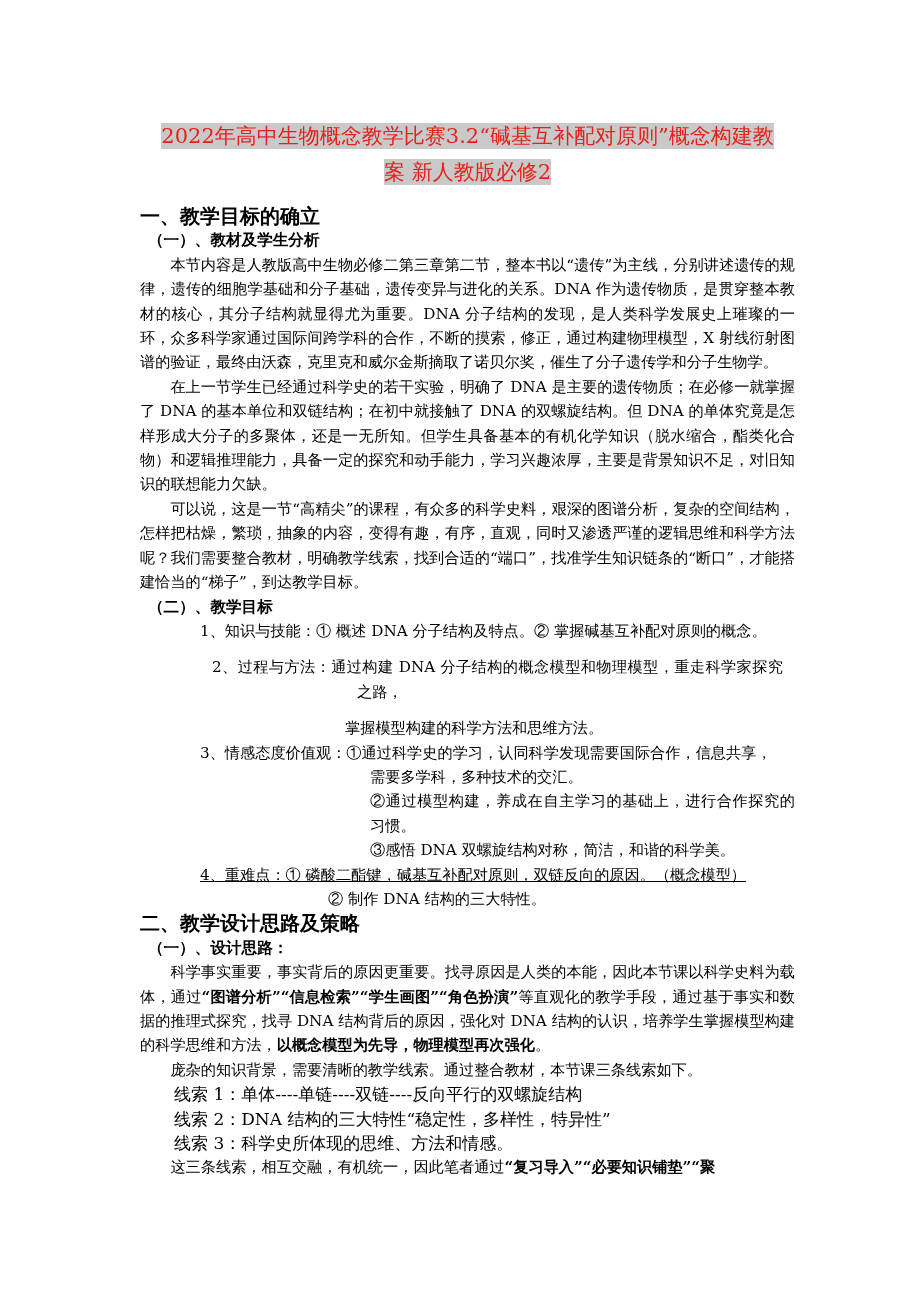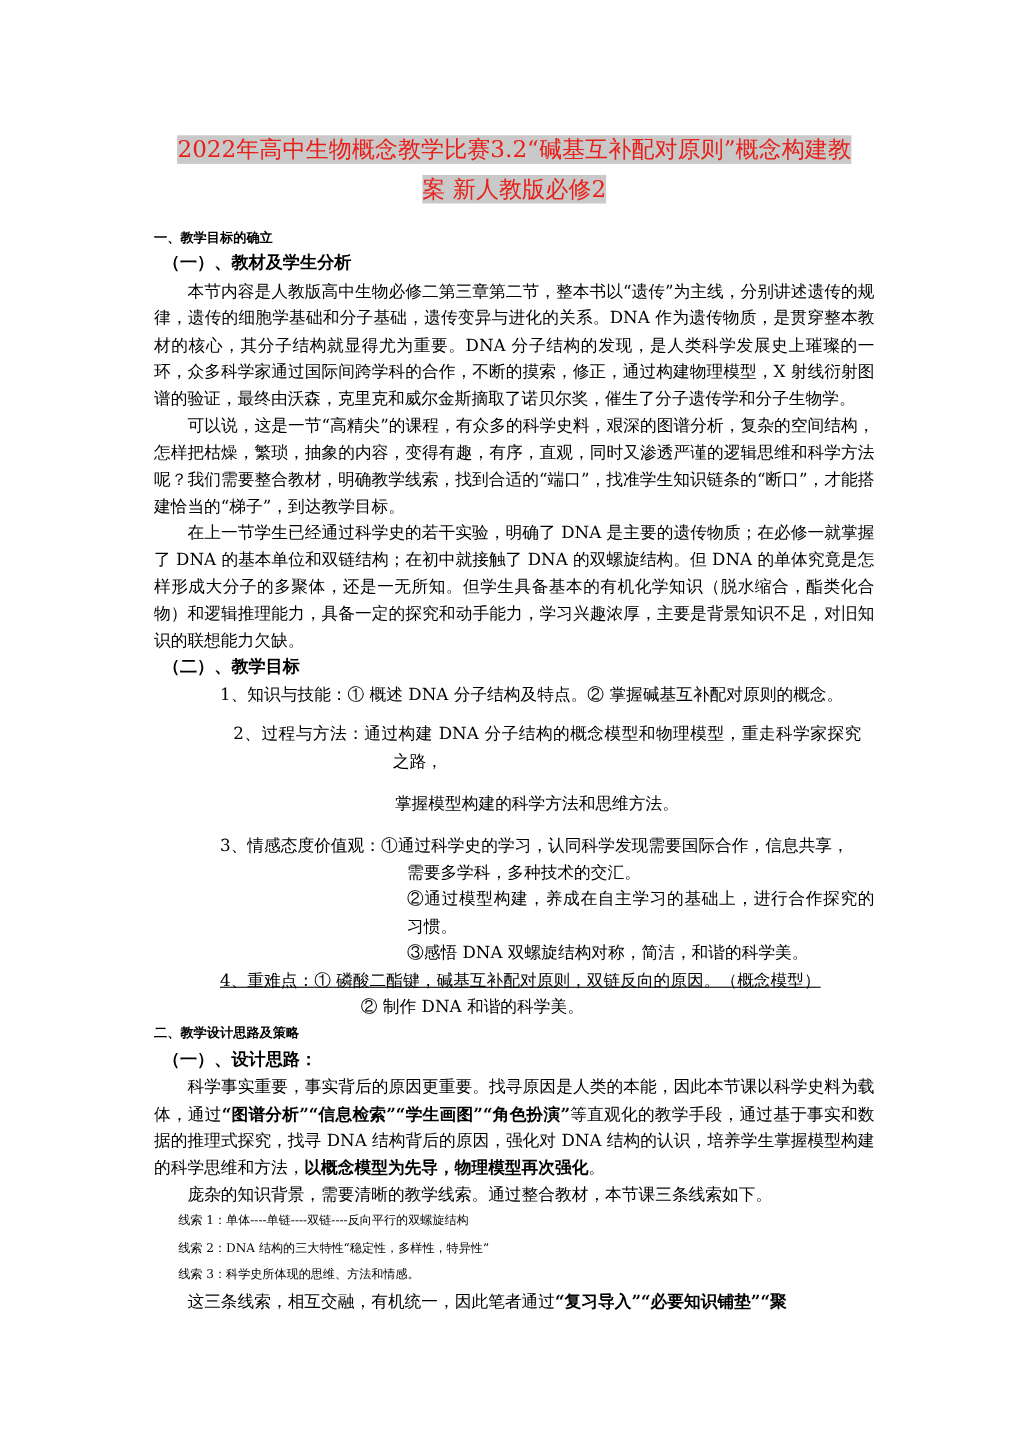--- a/index.html
+++ b/index.html
@@ -38,21 +38,21 @@
   }
   
   .body-text {
     font-size: 15.2px;
     line-height: 24.4px;
     text-align: justify;
     text-justify: inter-ideograph;
   }
   .h-sec {
     font-weight: bold;
-    font-size: 12px;
+    font-size: 20px;
     line-height: 24.4px;
     margin: 0;
     text-indent: 0;
   }
   .h-sub {
     font-weight: bold;
     font-size: 15.6px;
     line-height: 24.4px;
     margin: 0;
     text-indent: 8px;
@@ -88,21 +88,21 @@
   .obj-2 {
     margin: 12px;
     font-size: 15.2px;
     line-height: 24.4px;
     padding-left: 205px;
     text-indent: -145px;
     text-align: justify;
     text-justify: inter-ideograph;
   }
   .obj-2-sub {
-    margin: 14px;
+    margin: 0;
     font-size: 15.2px;
     line-height: 24.4px;
     padding-left: 205px;
     text-indent: 0;
   }
   .obj-3 {
     margin: 0;
     font-size: 15.2px;
     line-height: 24.4px;
     padding-left: 230px;
@@ -127,21 +127,21 @@
   }
   .obj-4-sub {
     margin: 0;
     font-size: 15.2px;
     line-height: 24.4px;
     padding-left: 188px;
     text-indent: 0;
   }
   .clue {
     margin: 0;
-    font-size: 11px;
+    font-size: 17px;
     line-height: 24.4px;
     text-indent: 2em;
   }
   b, .b {
     font-weight: bold;
   }
 </style>
 </head>
 <body>
 
@@ -153,38 +153,38 @@
   </h1>
 
   <div class="body-text">
 
     <div class="h-sec">一、教学目标的确立</div>
 
     <div class="h-sub">（一）、教材及学生分析</div>
 
     <p class="para">本节内容是人教版高中生物必修二第三章第二节，整本书以“遗传”为主线，分别讲述遗传的规律，遗传的细胞学基础和分子基础，遗传变异与进化的关系。DNA 作为遗传物质，是贯穿整本教材的核心，其分子结构就显得尤为重要。DNA 分子结构的发现，是人类科学发展史上璀璨的一环，众多科学家通过国际间跨学科的合作，不断的摸索，修正，通过构建物理模型，X 射线衍射图谱的验证，最终由沃森，克里克和威尔金斯摘取了诺贝尔奖，催生了分子遗传学和分子生物学。</p>
 
+    <p class="para">在上一节学生已经通过科学史的若干实验，明确了 DNA 是主要的遗传物质；在必修一就掌握了 DNA 的基本单位和双链结构；在初中就接触了 DNA 的双螺旋结构。但 DNA 的单体究竟是怎样形成大分子的多聚体，还是一无所知。但学生具备基本的有机化学知识（脱水缩合，酯类化合物）和逻辑推理能力，具备一定的探究和动手能力，学习兴趣浓厚，主要是背景知识不足，对旧知识的联想能力欠缺。</p>
+
     <p class="para">可以说，这是一节“高精尖”的课程，有众多的科学史料，艰深的图谱分析，复杂的空间结构，怎样把枯燥，繁琐，抽象的内容，变得有趣，有序，直观，同时又渗透严谨的逻辑思维和科学方法呢？我们需要整合教材，明确教学线索，找到合适的“端口”，找准学生知识链条的“断口”，才能搭建恰当的“梯子”，到达教学目标。</p>
-
-    <p class="para">在上一节学生已经通过科学史的若干实验，明确了 DNA 是主要的遗传物质；在必修一就掌握了 DNA 的基本单位和双链结构；在初中就接触了 DNA 的双螺旋结构。但 DNA 的单体究竟是怎样形成大分子的多聚体，还是一无所知。但学生具备基本的有机化学知识（脱水缩合，酯类化合物）和逻辑推理能力，具备一定的探究和动手能力，学习兴趣浓厚，主要是背景知识不足，对旧知识的联想能力欠缺。</p>
 
     <div class="h-sub">（二）、教学目标</div>
 
     <p class="obj"><span>1、知识与技能：</span><span>① 概述 DNA 分子结构及特点。② 掌握碱基互补配对原则的概念。</span></p>
 
     <p class="obj-2"><span>2、过程与方法：</span><span>通过构建 DNA 分子结构的概念模型和物理模型，重走科学家探究之路，</span></p>
     <p class="obj-2-sub">掌握模型构建的科学方法和思维方法。</p>
 
     <p class="obj-3"><span>3、情感态度价值观：</span><span>①通过科学史的学习，认同科学发现需要国际合作，信息共享，</span></p>
     <p class="obj-3-sub">需要多学科，多种技术的交汇。</p>
     <p class="obj-3-sub">②通过模型构建，养成在自主学习的基础上，进行合作探究的习惯。</p>
     <p class="obj-3-sub">③感悟 DNA 双螺旋结构对称，简洁，和谐的科学美。</p>
 
     <p class="obj-4"><span>4、重难点：</span><span>① 磷酸二酯键，碱基互补配对原则，双链反向的原因。（概念模型）</span></p>
-    <p class="obj-4-sub">② 制作 DNA 和谐的科学美。</p>
+    <p class="obj-4-sub">② 制作 DNA 结构的三大特性。</p>
 
     <div class="h-sec">二、教学设计思路及策略</div>
 
     <div class="h-sub">（一）、设计思路：</div>
 
     <p class="para"><span>科学事实重要，事实背后的原因更重要。找寻原因是人类的本能，因此本节课以科学史料为载体，通过</span><b>“图谱分析”“信息检索”“学生画图”“角色扮演”</b><span>等直观化的教学手段，通过基于事实和数据的推理式探究，找寻 DNA 结构背后的原因，强化对 DNA 结构的认识，培养学生掌握模型构建的科学思维和方法，</span><b>以概念模型为先导，物理模型再次强化</b><span>。</span></p>
 
     <p class="para">庞杂的知识背景，需要清晰的教学线索。通过整合教材，本节课三条线索如下。</p>
 
     <p class="clue">线索 1：单体----单链----双链----反向平行的双螺旋结构</p>

